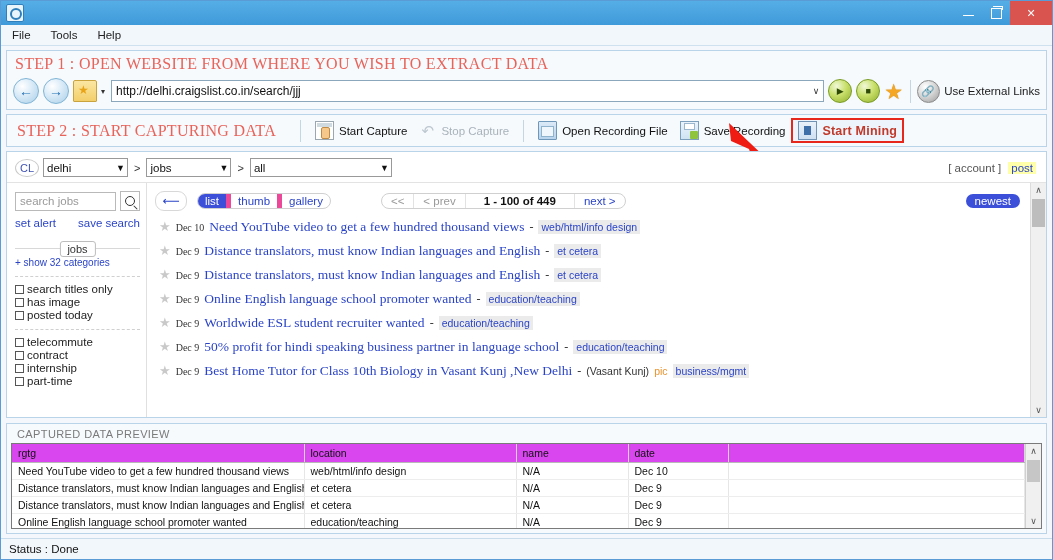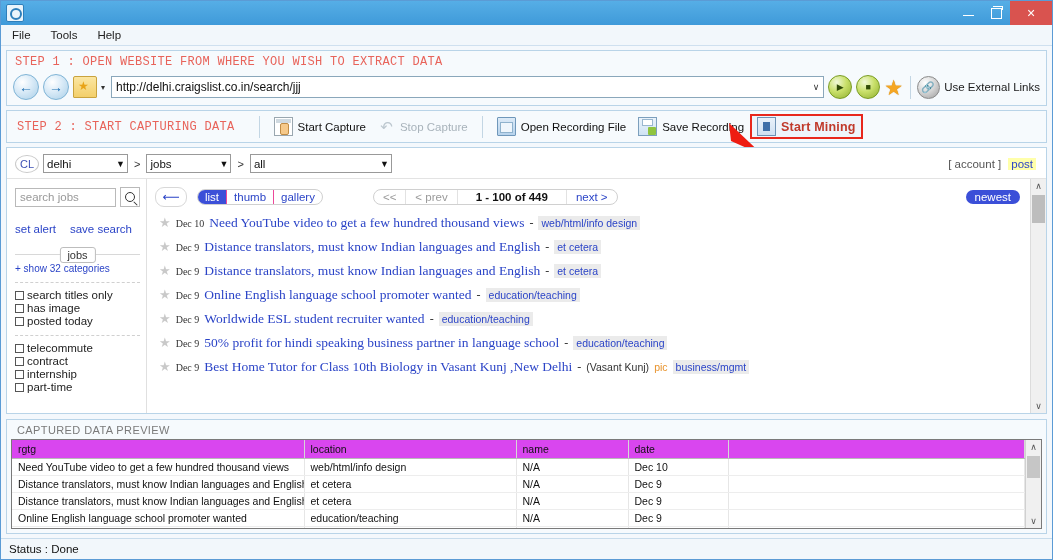--- a/index.html
+++ b/index.html
@@ -57,23 +57,23 @@
   }
   .menuitem{font-size:11.5px;color:#222;padding:1px 3px;}
 
   
   .step-panel{
     margin:4px 5px 0 5px;
     border:1px solid #b9d4e8;
     background:#f6fafd;
   }
   .step-title{
-    font-size:12px;color:#e8635a;letter-spacing:.3px;
+    font-size:16px;color:#e8635a;letter-spacing:.3px;
     padding:4px 8px 3px 8px;
-    font-family:Liberation Mono, monospace;
+    font-family:Liberation Serif, serif;
   }
   .urlrow{
     display:flex;align-items:center;gap:4px;
     padding:2px 6px 5px 6px;
   }
   .navbtn{
     width:24px;height:24px;border-radius:50%;flex:0 0 auto;
     background:radial-gradient(circle at 35% 30%,#ffffff 0%,#dcecf8 40%,#a9cfe8 100%);
     border:1px solid #7fb4d6;
     display:flex;align-items:center;justify-content:center;
@@ -193,21 +193,21 @@
     font-size:11.5px;color:#999;display:flex;align-items:center;padding:0 4px;
     box-sizing:border-box;
   }
   .searchbtn{
     width:20px;height:20px;border:1px solid #b9b9b9;background:#fff;
     display:flex;align-items:center;justify-content:center;
     font-size:12px;color:#333;box-sizing:border-box;flex:0 0 auto;
   }
   .mag{display:inline-block;width:8px;height:8px;border:1.6px solid #333;border-radius:50%;position:relative;}
   .mag:after{content:"";position:absolute;right:-4px;bottom:-3px;width:5px;height:0;border-bottom:1.6px solid #333;transform:rotate(45deg);}
-  .linkrow{display:flex;justify-content:flex-start;margin-top:16px;gap:14px;}
+  .linkrow{display:flex;justify-content:space-between;margin-top:6px;}
   .clink{font-size:11.5px;color:#2b44c7;}
   .cat-wrap{position:relative;margin-top:12px;height:14px;}
   .cat-line{position:absolute;left:0;right:0;top:7px;border-top:1px solid #d8d8d8;}
   .cat-pill{
     position:absolute;left:50%;transform:translateX(-50%);top:0;
     background:#fff;border:1px solid #bdbdbd;border-radius:3px;
     font-size:11px;color:#333;padding:0 7px;line-height:14px;
   }
   .showcat{font-size:10px;color:#2b44c7;margin-top:2px;}
   .dash{border-top:1px dashed #d0d0d0;margin:8px 0 6px 0;}
@@ -216,21 +216,21 @@
   .cbl{font-size:11.5px;color:#222;}
 
   .cl-main{flex:1 1 auto;overflow:hidden;padding:8px 0 0 0;position:relative;}
   .cl-toolrow{display:flex;align-items:center;padding:0 10px 0 8px;gap:10px;}
   .backbtn{
     width:30px;height:18px;border:1px solid #d8d8d8;border-radius:9px;background:#fff;
     display:flex;align-items:center;justify-content:center;color:#2b44c7;font-size:12px;
     flex:0 0 auto;
   }
   .seg{display:flex;border:1px solid #d0d0d0;border-radius:9px;overflow:hidden;flex:0 0 auto;background:#fff;}
-  .seg div{font-size:11.5px;padding:1px 7px;color:#2b44c7;border-right:1px solid #ec4899;}
+  .seg div{font-size:11.5px;padding:1px 7px;color:#2b44c7;border-right:5px solid #ec4899;}
   .seg div:last-child{border-right:none;}
   .seg div.on{background:#3b4fd8;color:#fff;}
   .pager{display:flex;border:1px solid #d0d0d0;border-radius:9px;overflow:hidden;flex:0 0 auto;background:#fff;margin-left:40px;}
   .pager div{font-size:11.5px;padding:1px 9px;color:#9a9a9a;border-right:1px solid #e2e2e2;}
   .pager div:last-child{border-right:none;color:#2b44c7;}
   .pager div.cnt{color:#111;font-weight:bold;padding:1px 18px;}
   .pager div.pv{color:#9a9a9a;}
   .newest{
     margin-left:auto;background:#3b4fd8;color:#fff;font-size:11.5px;
     border-radius:9px;padding:1px 9px;flex:0 0 auto;

